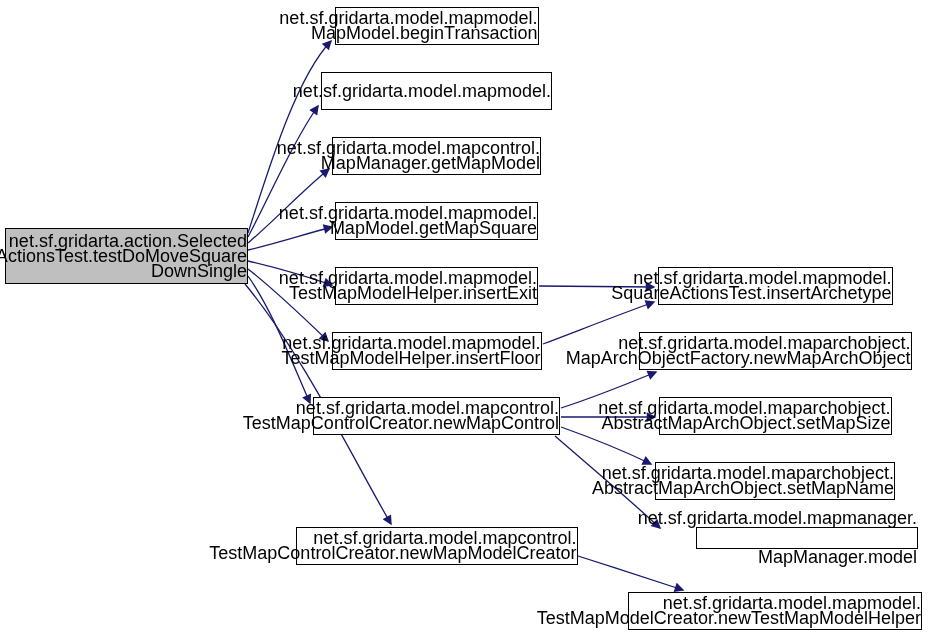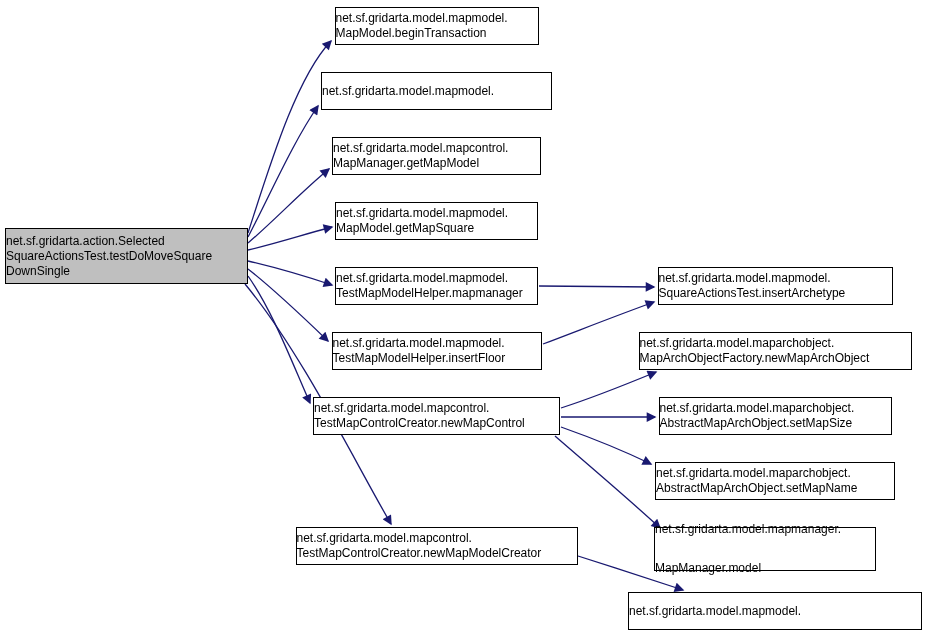--- a/index.html
+++ b/index.html
@@ -12,23 +12,23 @@
   }
   #edges{position:absolute;left:0;top:0;width:929px;height:640px;}
   .node{
     position:absolute;
     box-sizing:border-box;
     background:#ffffff;
     border:1px solid #000000;
     display:flex;
     flex-direction:column;
     justify-content:center;
-    align-items:flex-start;
+    align-items:flex-end;
     text-align:center;
-    font-size:12px;
+    font-size:18px;
     line-height:15px;
     color:#000000;
     cursor:pointer;
     white-space:nowrap;
   }
   .node.root{
     background:#bfbfbf;
     border:1.5px solid #000000;
     cursor:default;
   }
@@ -78,21 +78,21 @@
       <div class="node" style="left: 332px; top: 137px; width: 209px; height: 38px;">
         <span>net.sf.gridarta.model.mapcontrol.</span>
         <span>MapManager.getMapModel</span>
       </div>
       <div class="node" style="left: 335px; top: 202px; width: 203px; height: 38px;">
         <span>net.sf.gridarta.model.mapmodel.</span>
         <span>MapModel.getMapSquare</span>
       </div>
       <div class="node" style="left: 335px; top: 267px; width: 203px; height: 38px;">
         <span>net.sf.gridarta.model.mapmodel.</span>
-        <span>TestMapModelHelper.mapmanager</span>
+        <span>TestMapModelHelper.insertExit</span>
       </div>
       <div class="node" style="left: 331.5px; top: 332px; width: 210px; height: 38px;">
         <span>net.sf.gridarta.model.mapmodel.</span>
         <span>TestMapModelHelper.insertFloor</span>
       </div>
       <div class="node" style="left: 313px; top: 397px; width: 247px; height: 38px;">
         <span>net.sf.gridarta.model.mapcontrol.</span>
         <span>TestMapControlCreator.newMapControl</span>
       </div>
       <div class="node" style="left: 295.5px; top: 527px; width: 282px; height: 38px;">
@@ -108,21 +108,22 @@
         <span>MapArchObjectFactory.newMapArchObject</span>
       </div>
       <div class="node" style="left: 658.5px; top: 397px; width: 233px; height: 38px;">
         <span>net.sf.gridarta.model.maparchobject.</span>
         <span>AbstractMapArchObject.setMapSize</span>
       </div>
       <div class="node" style="left: 655px; top: 462px; width: 240px; height: 38px;">
         <span>net.sf.gridarta.model.maparchobject.</span>
         <span>AbstractMapArchObject.setMapName</span>
       </div>
-      <div class="node" style="left: 654px; top: 527px; width: 222px; height: 44px; gap: 24px;">
+      <div class="node" style="left: 696px; top: 527px; width: 222px; height: 22px; gap: 24px;">
         <span>net.sf.gridarta.model.mapmanager.</span>
         <span>MapManager.model</span>
       </div>
       <div class="node" style="left: 628px; top: 592px; width: 294px; height: 38px;">
         <span>net.sf.gridarta.model.mapmodel.</span>
+        <span>TestMapModelCreator.newTestMapModelHelper</span>
       </div>
     </div>
 </div>
 
 </body></html>

